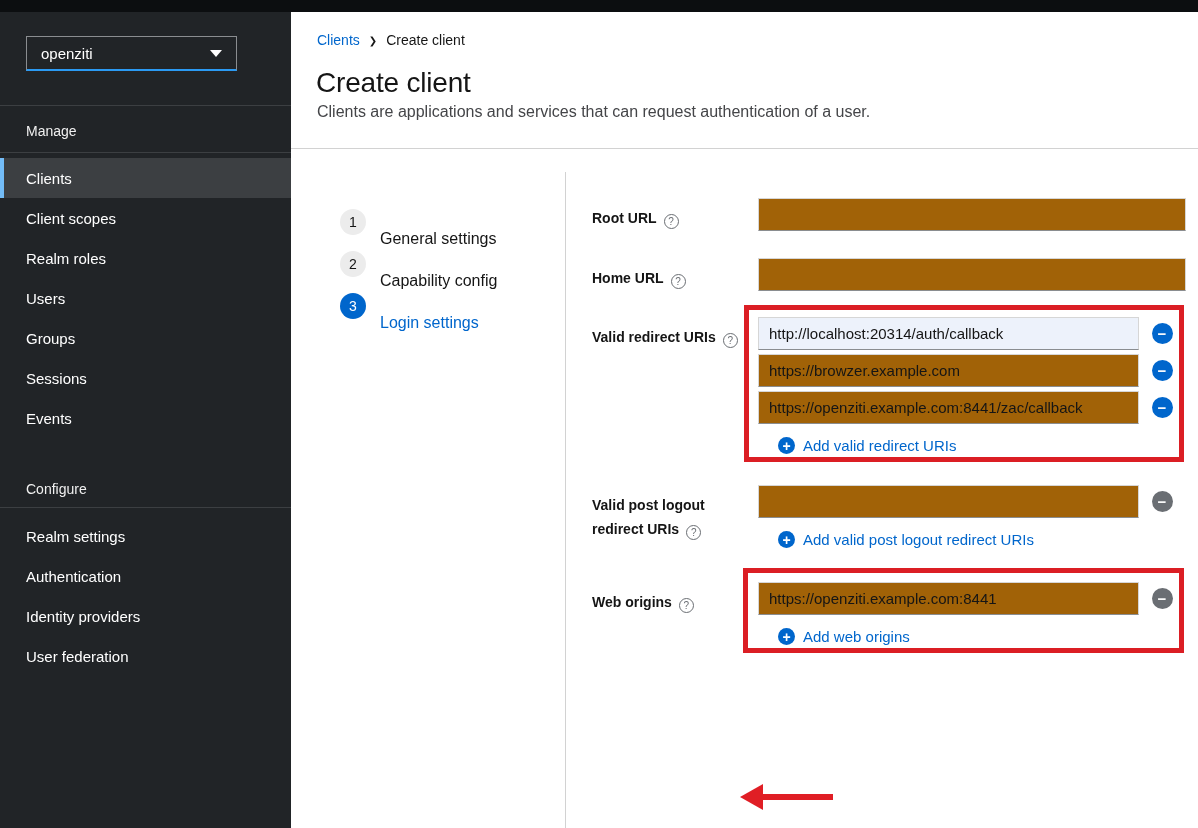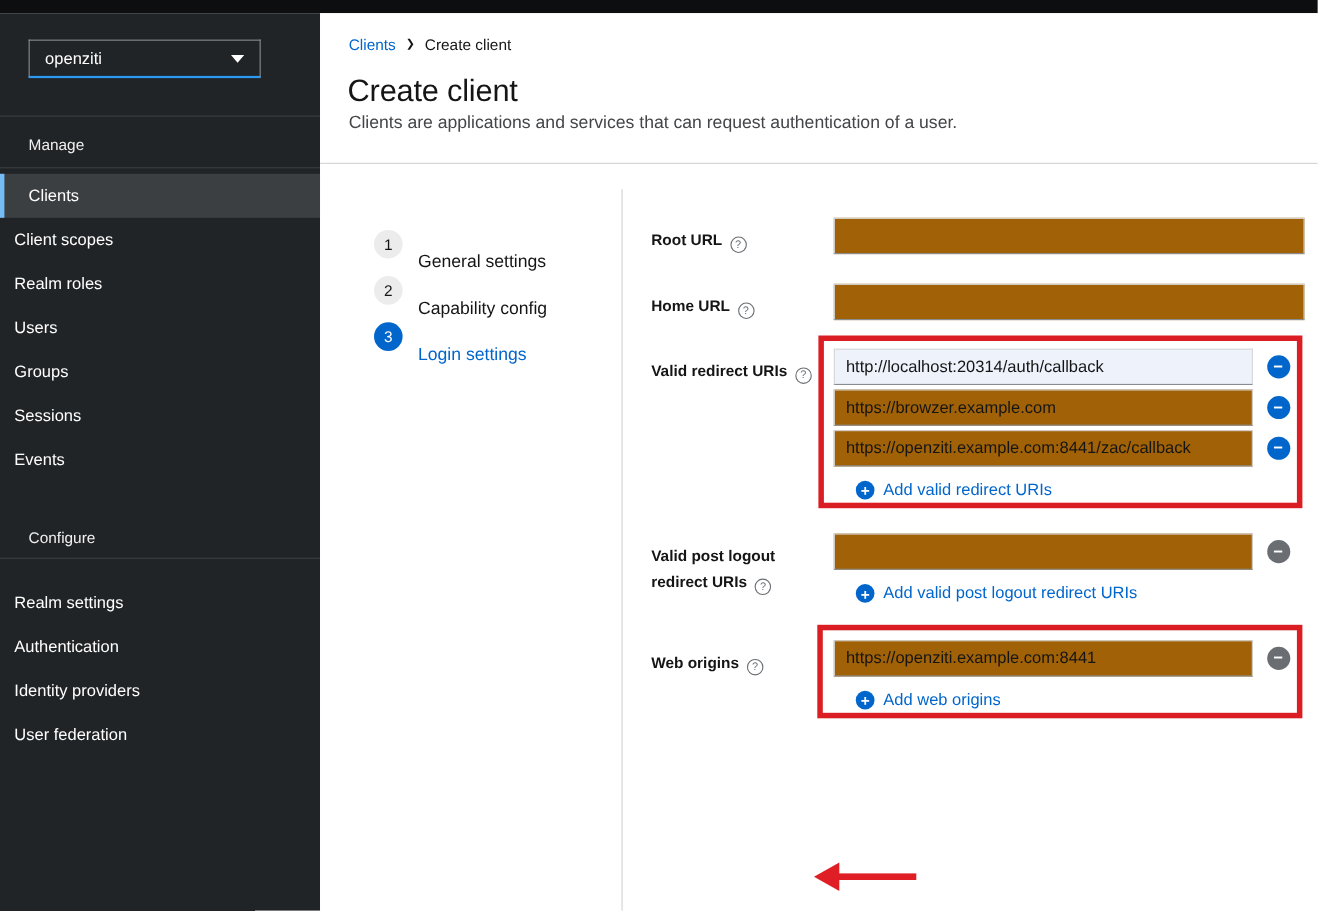--- a/index.html
+++ b/index.html
@@ -13,21 +13,21 @@
   
   .sidebar { position:absolute; left:0; top:12px; width:291px; height:816px; background:#212427; color:#fff; }
   .realm-selector { position:absolute; left:26px; top:24px; width:211px; height:35px;
     background:#212427; border:1px solid #8a8d90; border-bottom:2px solid #2b9af3;
     display:flex; align-items:center; justify-content:space-between; padding:0 14px;
     font-size:15px; color:#fff; cursor:pointer; }
   .caret-down { width:0; height:0; border-left:6px solid transparent; border-right:6px solid transparent; border-top:7px solid #fff; }
   .sb-divider { position:absolute; left:0; width:291px; height:1px; background:#3c3f42; }
   .sb-section-title { position:absolute; left:26px; font-size:14px; color:#f0f0f0; }
   .nav-list { position:absolute; left:0; width:291px; list-style:none; }
-  .nav-item { height:40px; display:flex; align-items:center; padding-left:13px; font-size:15px; color:#fff; cursor:pointer; }
+  .nav-item { height:40px; display:flex; align-items:center; padding-left:26px; font-size:15px; color:#fff; cursor:pointer; }
   .nav-item.current { background:#3c3f42; border-left:4px solid #73bcf7; padding-left:22px; }
 
   
   .main { position:absolute; left:291px; top:12px; width:907px; height:816px; background:#fff; }
   .breadcrumb { position:absolute; left:26px; top:20px; font-size:14px; display:flex; align-items:center; gap:9px; }
   .crumb-link { color:#0066cc; cursor:pointer; }
   .crumb-sep { color:#151515; font-size:10px; }
   .crumb-current { color:#151515; }
   .page-title { position:absolute; left:25px; top:55px; font-size:28px; font-weight:500; color:#151515; letter-spacing:-0.2px; }
   .page-desc { position:absolute; left:26px; top:91px; font-size:16px; color:#444548; }
@@ -99,21 +99,21 @@
       <li class="nav-item">Client scopes</li>
       <li class="nav-item">Realm roles</li>
       <li class="nav-item">Users</li>
       <li class="nav-item">Groups</li>
       <li class="nav-item">Sessions</li>
       <li class="nav-item">Events</li>
     </ul>
 
     <div class="sb-section-title" style="top:469px">Configure</div>
     <div class="sb-divider" style="top:495px"></div>
-    <ul class="nav-list" style="top:516px">
+    <ul class="nav-list" style="top:504px">
       <li class="nav-item">Realm settings</li>
       <li class="nav-item">Authentication</li>
       <li class="nav-item">Identity providers</li>
       <li class="nav-item">User federation</li>
     </ul>
   </nav>
 
   <main class="main">
 
     <div class="breadcrumb">

